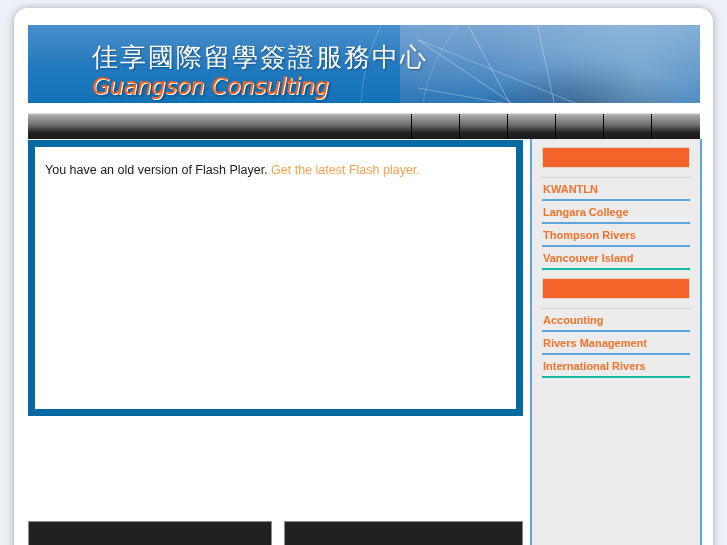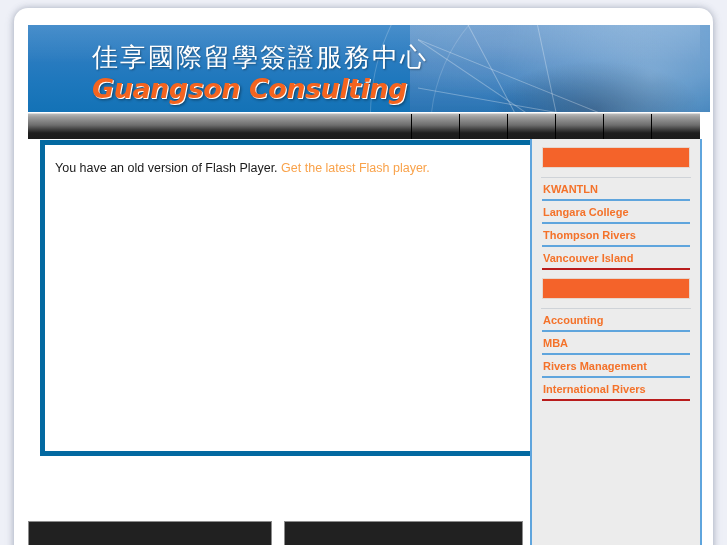--- a/index.html
+++ b/index.html
@@ -33,24 +33,23 @@
                 0 2px 10px rgba(120,128,150,0.30);
     overflow: hidden;
   }
 
   
   .banner {
     position: absolute;
     left: 14px;
     top: 17px;
     width: 672px;
-    height: 87px;
+    height: 78px;
     overflow: hidden;
     background: linear-gradient(180deg, #2f7fc4 0%, #2b7cc0 35%, #1f78bd 62%, #1372b6 100%);
-    padding-left: 10px;
   }
   .banner-globe {
     position: absolute;
     right: 0;
     top: 0;
     width: 300px;
     height: 87px;
     background:
       radial-gradient(circle at 80% 58%, rgba(255,255,255,0.30) 0%, rgba(255,255,255,0.14) 32%, rgba(255,255,255,0.0) 62%),
       radial-gradient(ellipse at 62% 96%, rgba(14,42,78,0.55) 0%, rgba(14,42,78,0.0) 40%),
@@ -105,22 +104,22 @@
     letter-spacing: 2px;
     color: #ffffff;
     font-family: "DejaVu Sans", sans-serif;
     text-shadow: 1px 1px 2px rgba(0,0,0,0.35);
     white-space: nowrap;
   }
   .banner-en {
     position: absolute;
     left: 64px;
     top: 48px;
-    font-size: 27px;
-    font-weight: bold;
+    font-size: 23px;
+    font-weight: normal;
     font-style: italic;
     letter-spacing: -0.5px;
     color: #f4641f;
     font-family: "DejaVu Sans", sans-serif;
     text-shadow: 1px 1px 0 #ffffff, 2px 2px 3px rgba(0,0,0,0.45);
     white-space: nowrap;
   }
 
   
   .navbar {
@@ -145,26 +144,26 @@
     color: #ffffff;
     line-height: 25px;
     text-align: center;
     overflow: hidden;
     white-space: nowrap;
   }
 
   
   .content-panel {
     position: absolute;
-    left: 26px;
+    left: 14px;
     top: 132px;
     width: 495px;
-    height: 316px;
+    height: 276px;
     background: #ffffff;
-    border: 5px solid #0369a1;
+    border: 7px solid #0369a1;
     box-sizing: border-box;
   }
   .flash-msg {
     position: absolute;
     left: 10px;
     top: 16px;
     font-size: 12.5px;
     color: #1a1a1a;
     white-space: nowrap;
   }
@@ -200,21 +199,21 @@
   }
   .side-list {
     list-style: none;
     margin: 0;
     padding: 0 10px;
   }
   .side-list li {
     border-bottom: 2px solid #5fa5dd;
   }
   .side-list li:last-child {
-    border-bottom: 2px solid #b91c1c;
+    border-bottom: 2px solid #14b8a6;
   }
   .side-link {
     display: block;
     padding: 5px 1px 4px 1px;
     font-size: 11px;
     font-weight: bold;
     color: #f4722a;
     text-decoration: none;
     white-space: nowrap;
   }
@@ -297,23 +296,20 @@
       </div>
 
       <div class="side-block" style="margin-top:8px;">
         <div class="side-head"></div>
         <div class="side-divider-top"></div>
         <ul class="side-list">
           <li>
               <a class="side-link" href="#">Accounting</a>
             </li>
           <li>
-              <a class="side-link" href="#">MBA</a>
-            </li>
-          <li>
               <a class="side-link" href="#">Rivers Management</a>
             </li>
           <li>
               <a class="side-link" href="#">International Rivers</a>
             </li>
         </ul>
       </div>
 
     </div>
 

